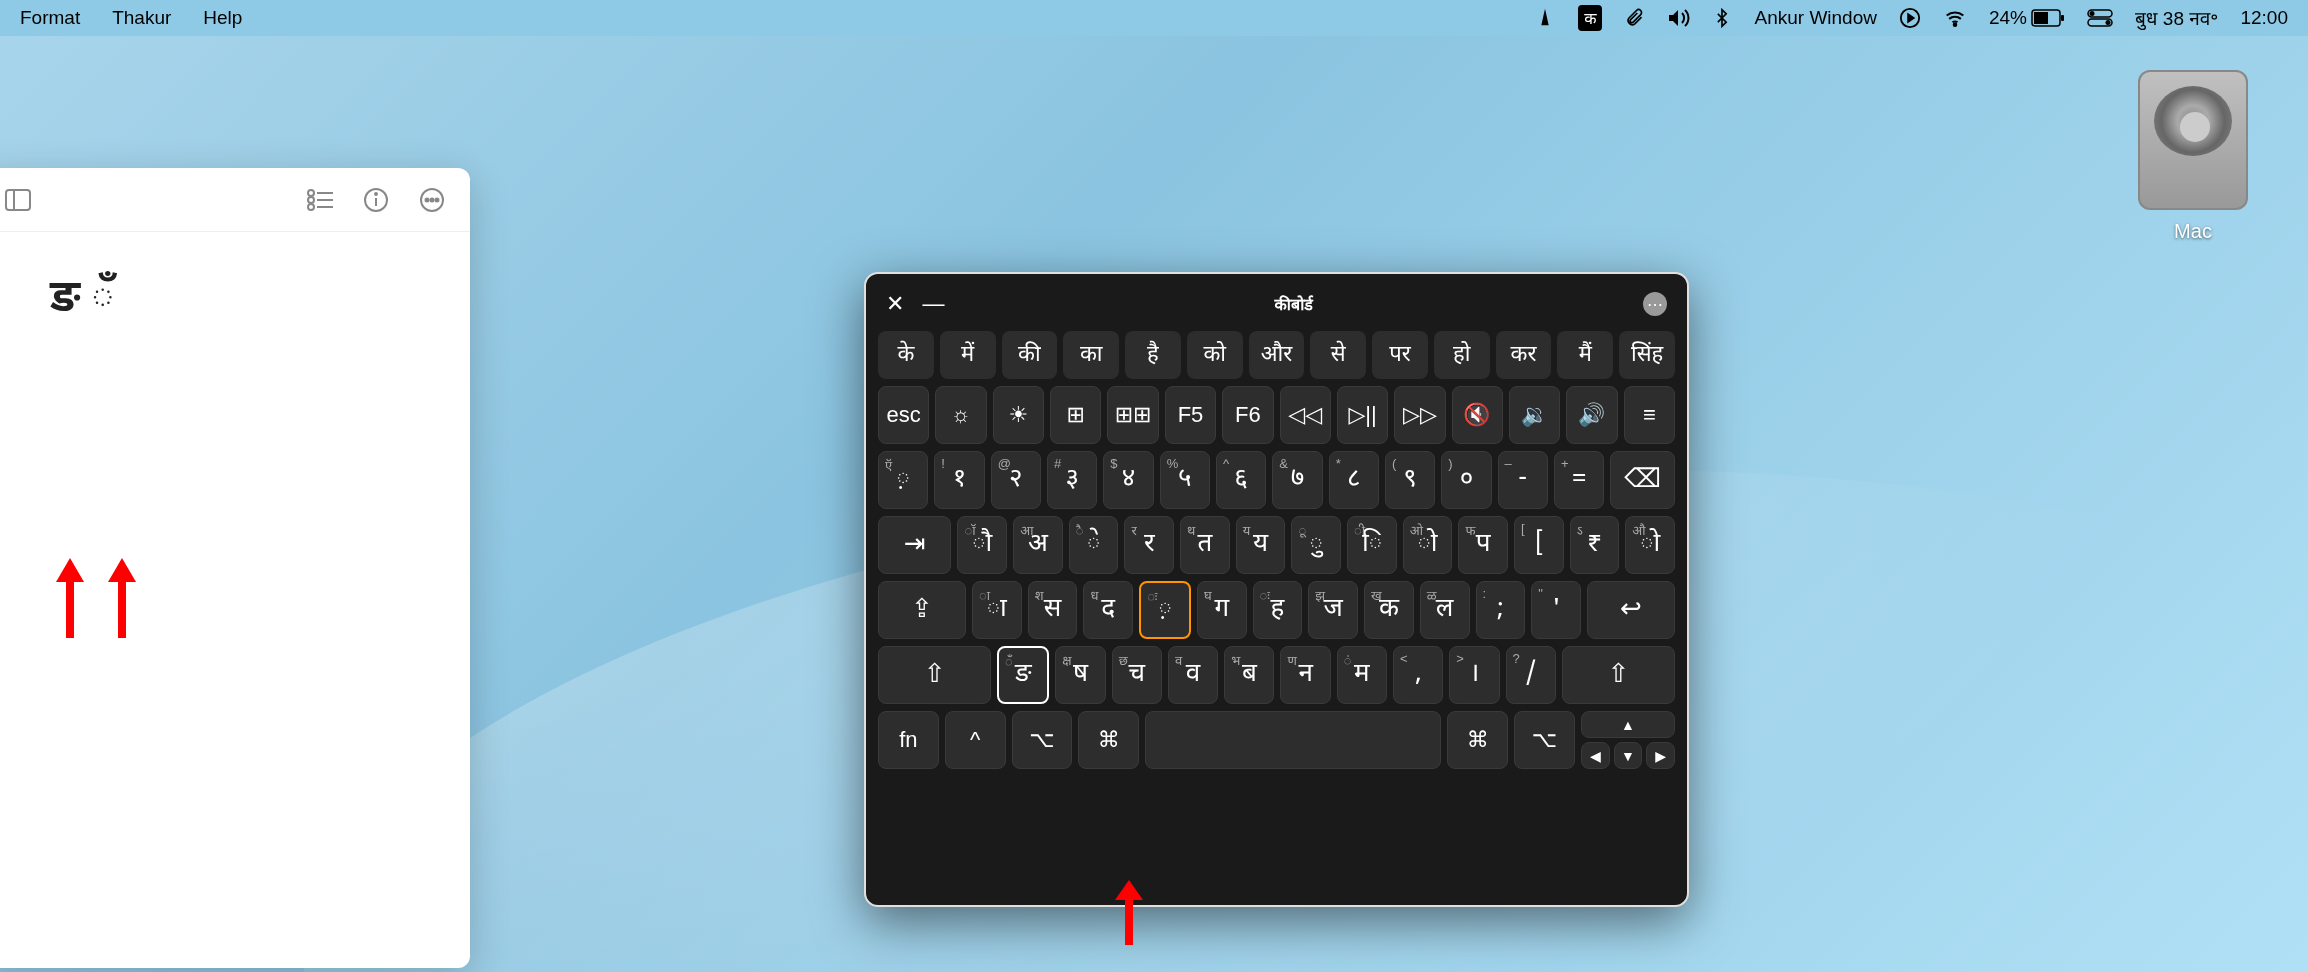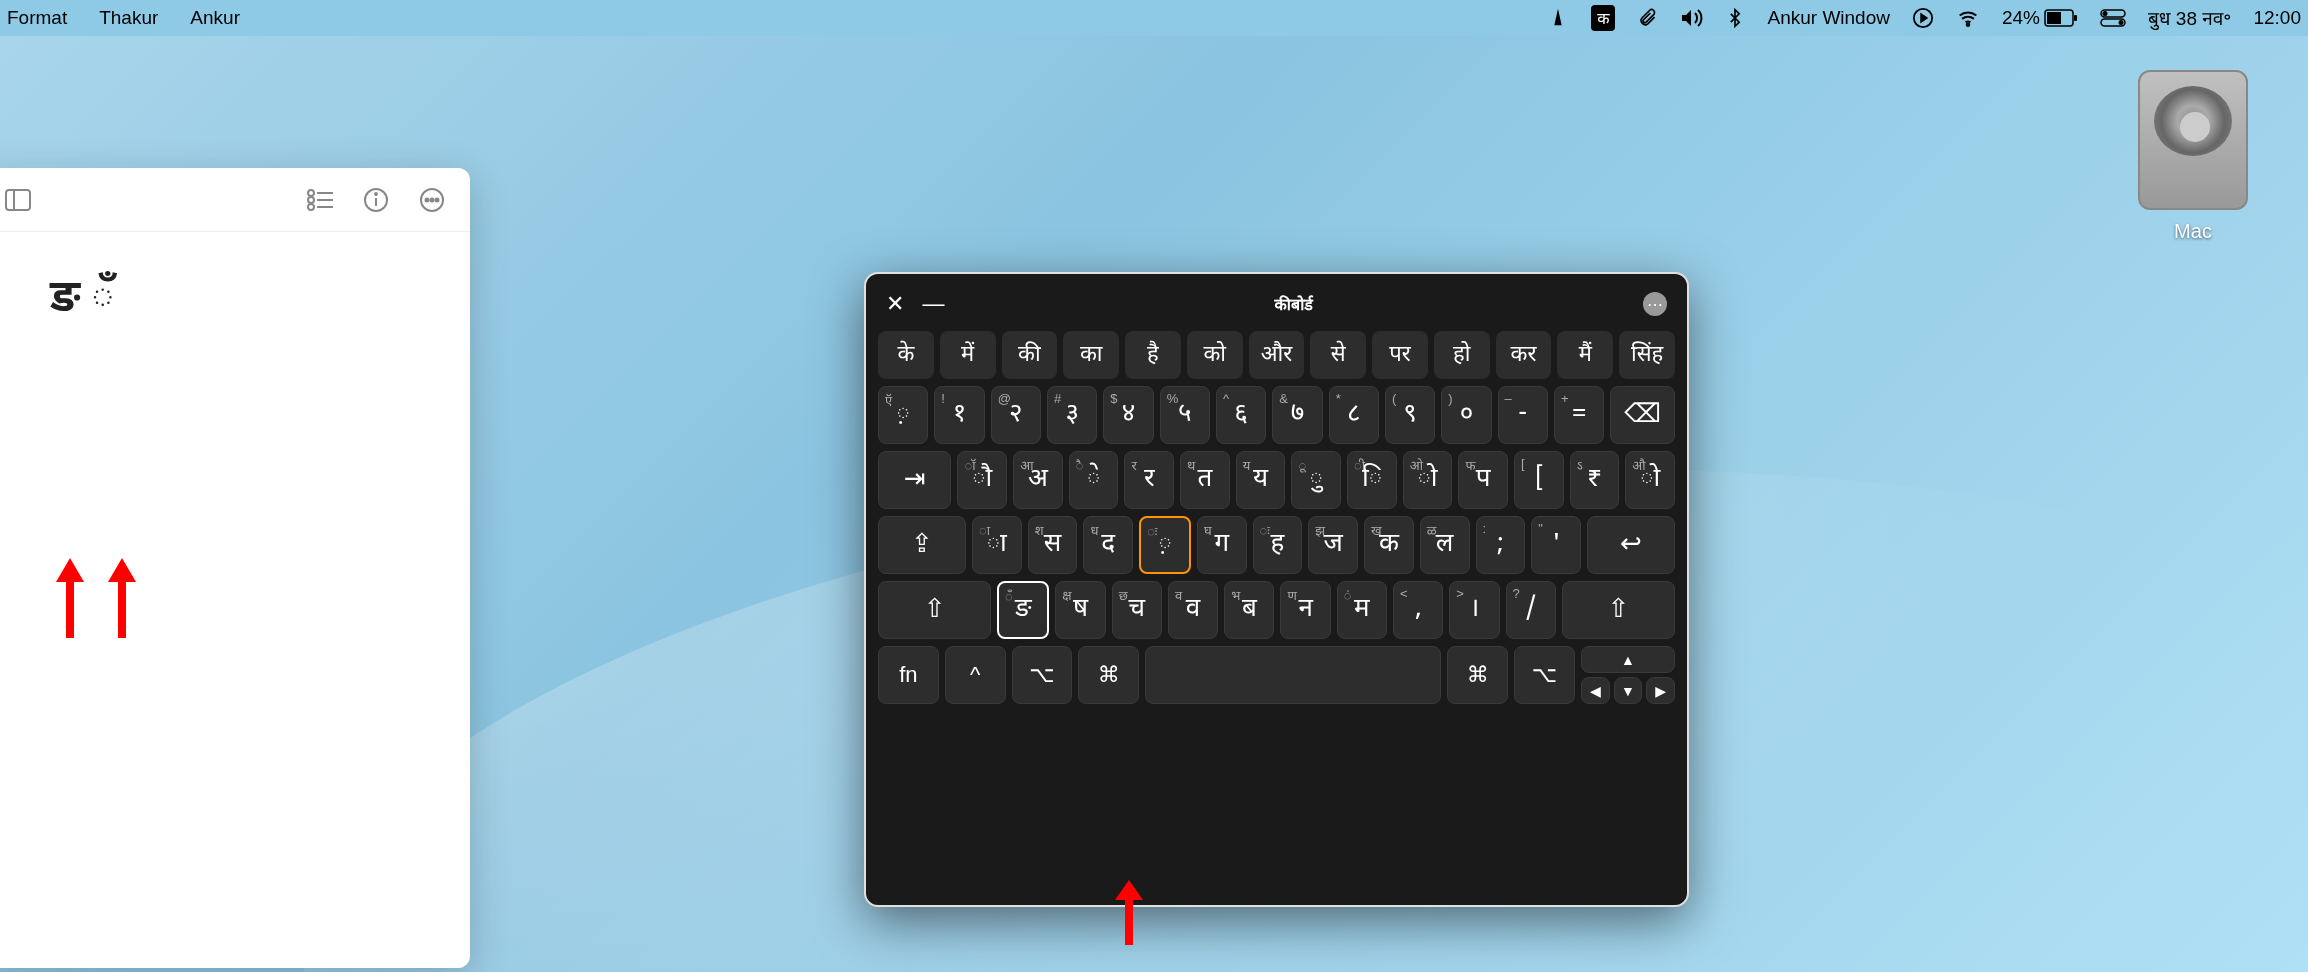--- a/index.html
+++ b/index.html
@@ -11,21 +11,21 @@
   position: relative;
   overflow: hidden;
 }
 
 
 .menubar {
   height: 36px;
   background: #8ecae6;
   display: flex;
   align-items: center;
-  padding: 0 7px;
+  padding: 0 20px;
   font-size: 19px;
   color: #000;
   justify-content: space-between;
 }
 .menubar-left { display: flex; gap: 32px; }
 .menubar-left span { cursor: default; }
 .menubar-right { display: flex; align-items: center; gap: 22px; }
 .menubar-right .item { display: inline-flex; align-items: center; gap: 4px; }
 .input-box { background: #000; color: #fff; padding: 2px 6px; border-radius: 4px; font-size: 16px; }
 
@@ -239,21 +239,21 @@
 
 svg { display: block; }
 </style>
 </head>
 <body>
 
 <div class="menubar">
   <div class="menubar-left">
     <span>Format</span>
     <span>Thakur</span>
-    <span>Ankur</span>
+    <span>Help</span>
   </div>
   <div class="menubar-right">
     <span class="item">
       <svg width="22" height="22" viewBox="0 0 24 24">
           <path d="M12 2 L8 20 L16 20 Z" fill="#000"></path>
         </svg>
     </span>
     <span class="item input-box">क</span>
     <span class="item">
       <svg width="20" height="20" viewBox="0 0 24 24" fill="none" stroke="#000" stroke-width="2">
@@ -376,20 +376,36 @@
     <div class="suggestion">को</div>
     <div class="suggestion">और</div>
     <div class="suggestion">से</div>
     <div class="suggestion">पर</div>
     <div class="suggestion">हो</div>
     <div class="suggestion">कर</div>
     <div class="suggestion">मैं</div>
     <div class="suggestion">सिंह</div>
   </div>
 
+  <div class="kbd-row r2">
+    <div class="key">esc</div>
+    <div class="key">☼</div>
+    <div class="key">☀</div>
+    <div class="key">⊞</div>
+    <div class="key">⊞⊞</div>
+    <div class="key">F5</div>
+    <div class="key">F6</div>
+    <div class="key">◁◁</div>
+    <div class="key">▷||</div>
+    <div class="key">▷▷</div>
+    <div class="key">🔇</div>
+    <div class="key">🔉</div>
+    <div class="key">🔊</div>
+    <div class="key">≡</div>
+  </div>
 
   <div class="kbd-row num-row">
       <div class="key">
         <span class="sup">ऍ</span>
         <span class="main">़</span>
       </div>
       <div class="key">
         <span class="sup">!</span>
         <span class="main">१</span>
       </div>

